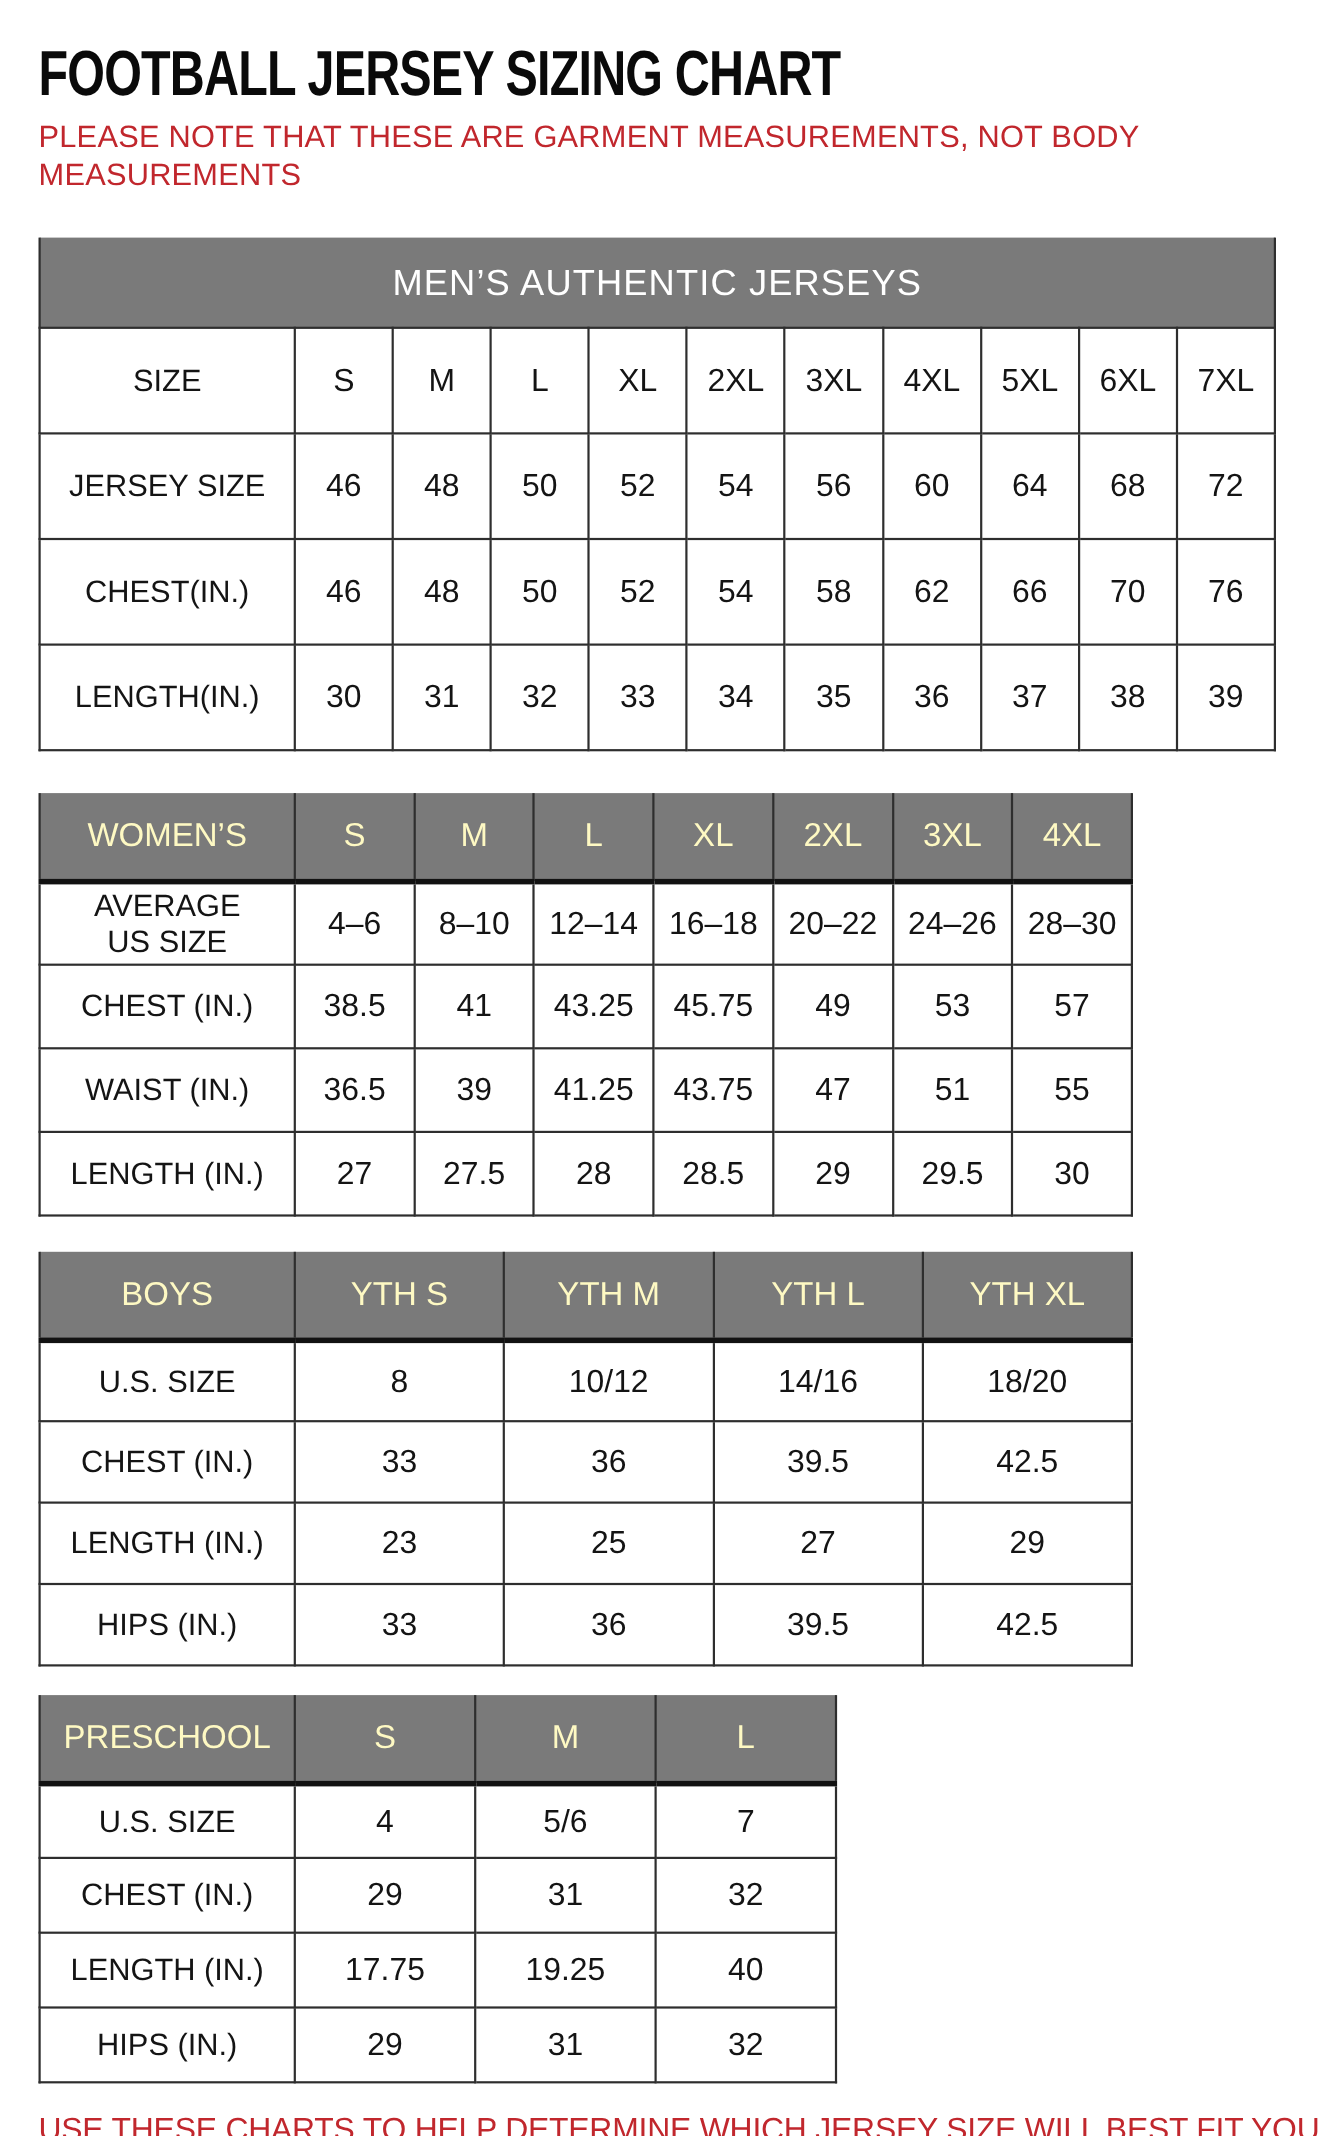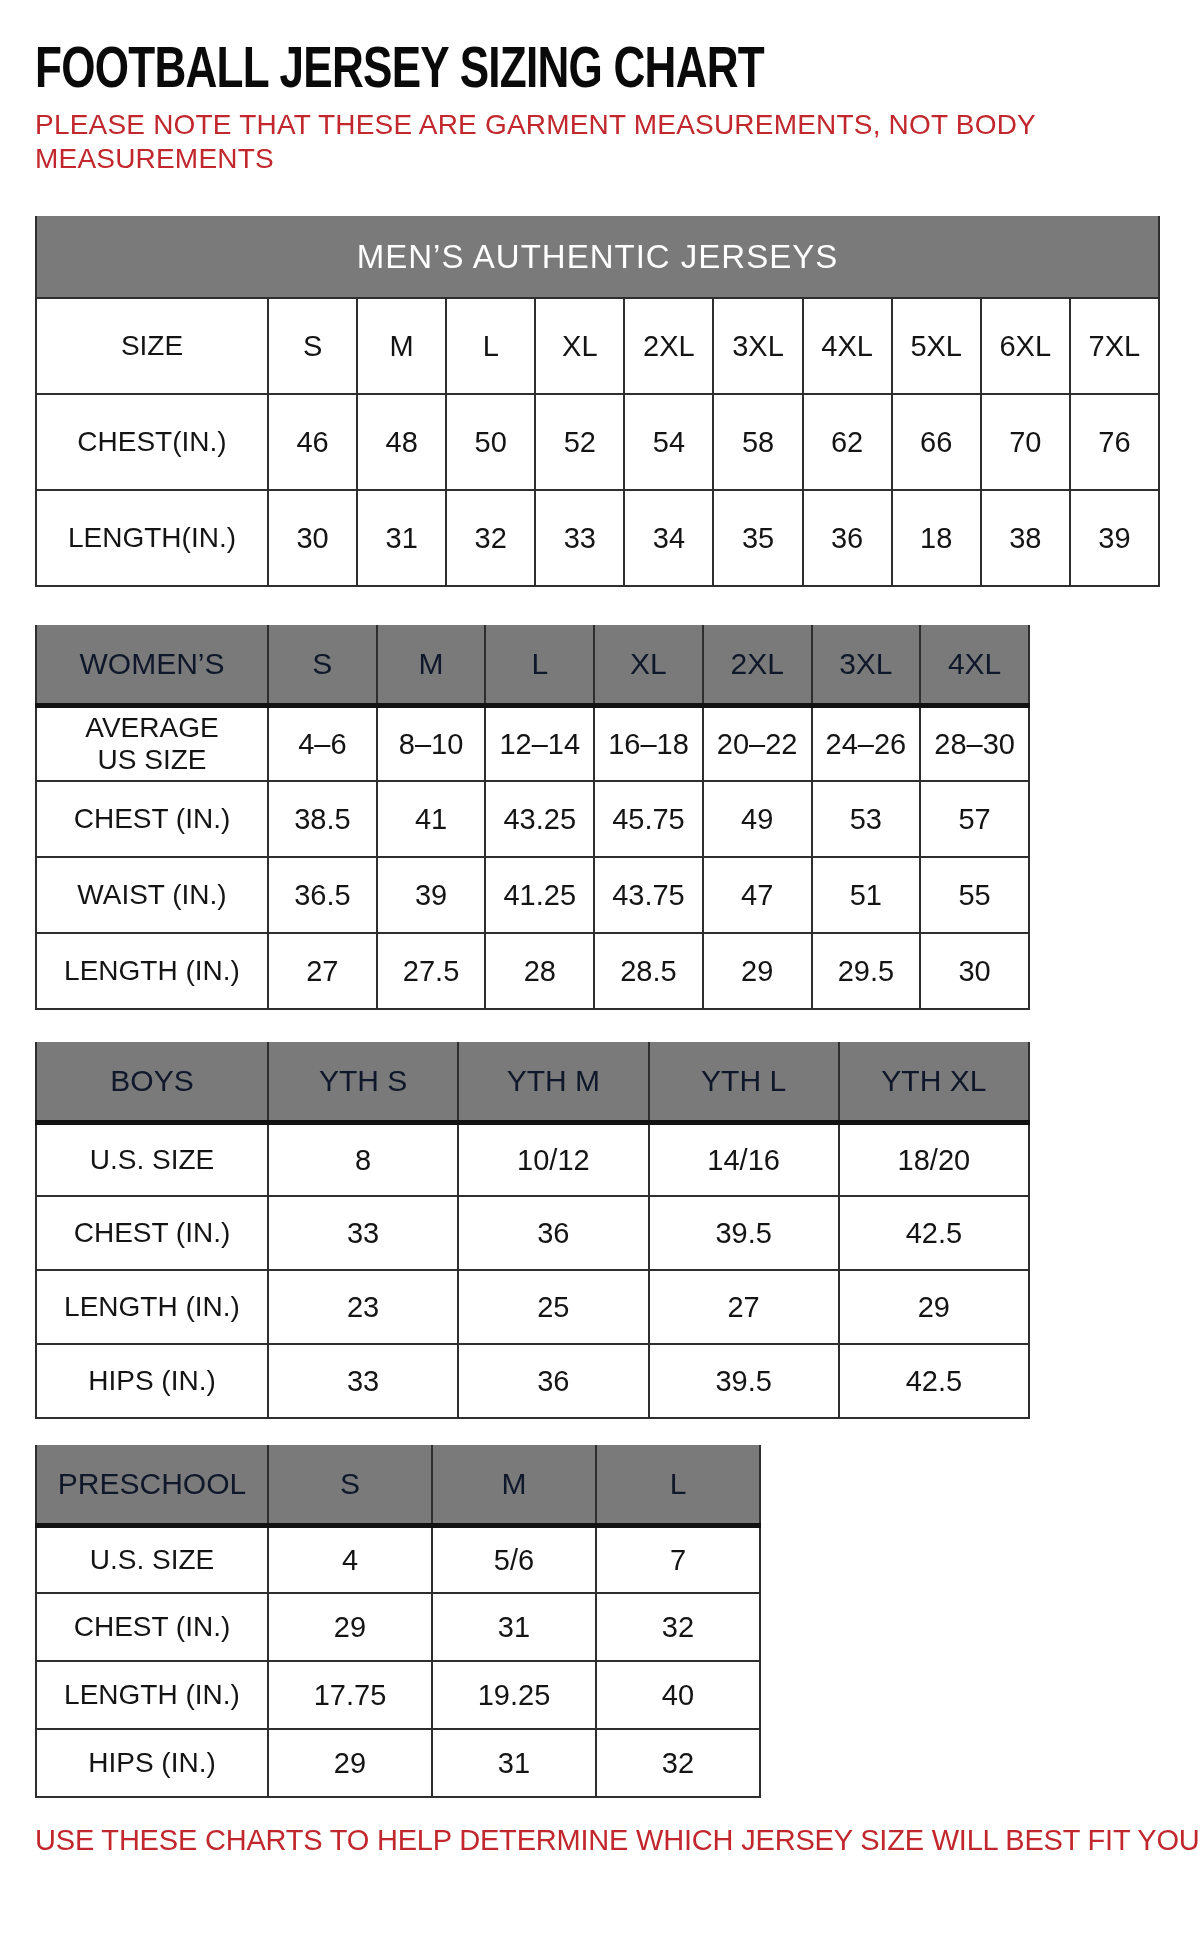--- a/index.html
+++ b/index.html
@@ -67,21 +67,21 @@
     font-size:33px;
     letter-spacing:1px;
     height:82px;
     text-align:center;
     vertical-align:middle;
     border:2px solid var(--border);
     border-top:none;
   }
   th.hdr{
     background:var(--gray);
-    color:#0f172a;
+    color:#fef9c3;
     font-weight:400;
     font-size:30px;
     height:80px;
     text-align:center;
     vertical-align:middle;
     border:2px solid var(--border);
     border-top:none;
     border-bottom:5px solid #121212;
   }
   .footer{
@@ -121,20 +121,33 @@
           <td>L</td>
           <td>XL</td>
           <td>2XL</td>
           <td>3XL</td>
           <td>4XL</td>
           <td>5XL</td>
           <td>6XL</td>
           <td>7XL</td>
         </tr>
         <tr>
+          <td class="label">JERSEY SIZE</td>
+          <td>46</td>
+          <td>48</td>
+          <td>50</td>
+          <td>52</td>
+          <td>54</td>
+          <td>56</td>
+          <td>60</td>
+          <td>64</td>
+          <td>68</td>
+          <td>72</td>
+        </tr>
+        <tr>
           <td class="label">CHEST(IN.)</td>
           <td>46</td>
           <td>48</td>
           <td>50</td>
           <td>52</td>
           <td>54</td>
           <td>58</td>
           <td>62</td>
           <td>66</td>
           <td>70</td>
@@ -142,21 +155,21 @@
         </tr>
         <tr>
           <td class="label">LENGTH(IN.)</td>
           <td>30</td>
           <td>31</td>
           <td>32</td>
           <td>33</td>
           <td>34</td>
           <td>35</td>
           <td>36</td>
-          <td>18</td>
+          <td>37</td>
           <td>38</td>
           <td>39</td>
         </tr>
       </tbody>
   </table>
 
   <table class="size-table womens">
     <colgroup>
         <col class="c-label">
         <col span="7" class="c-data">

